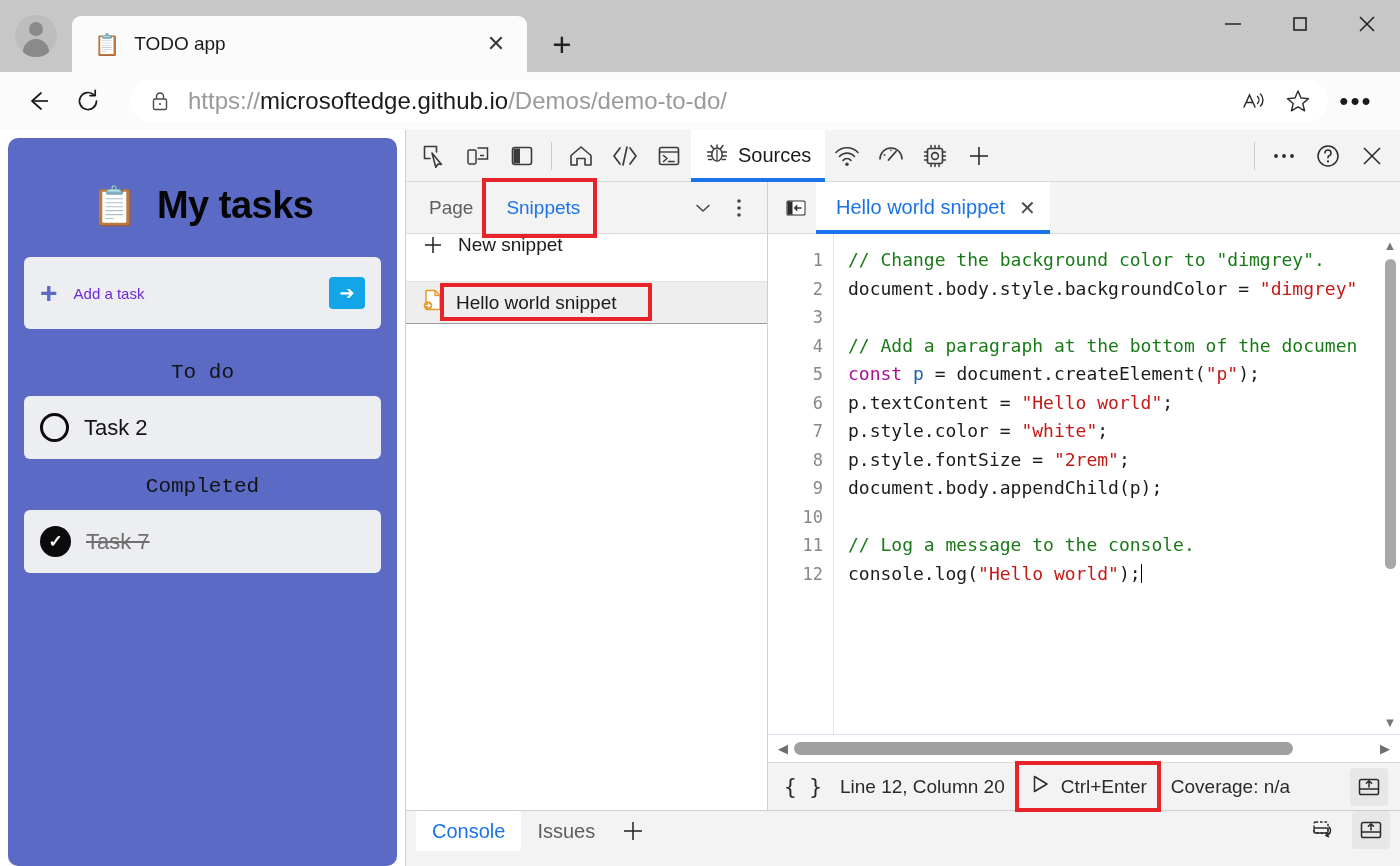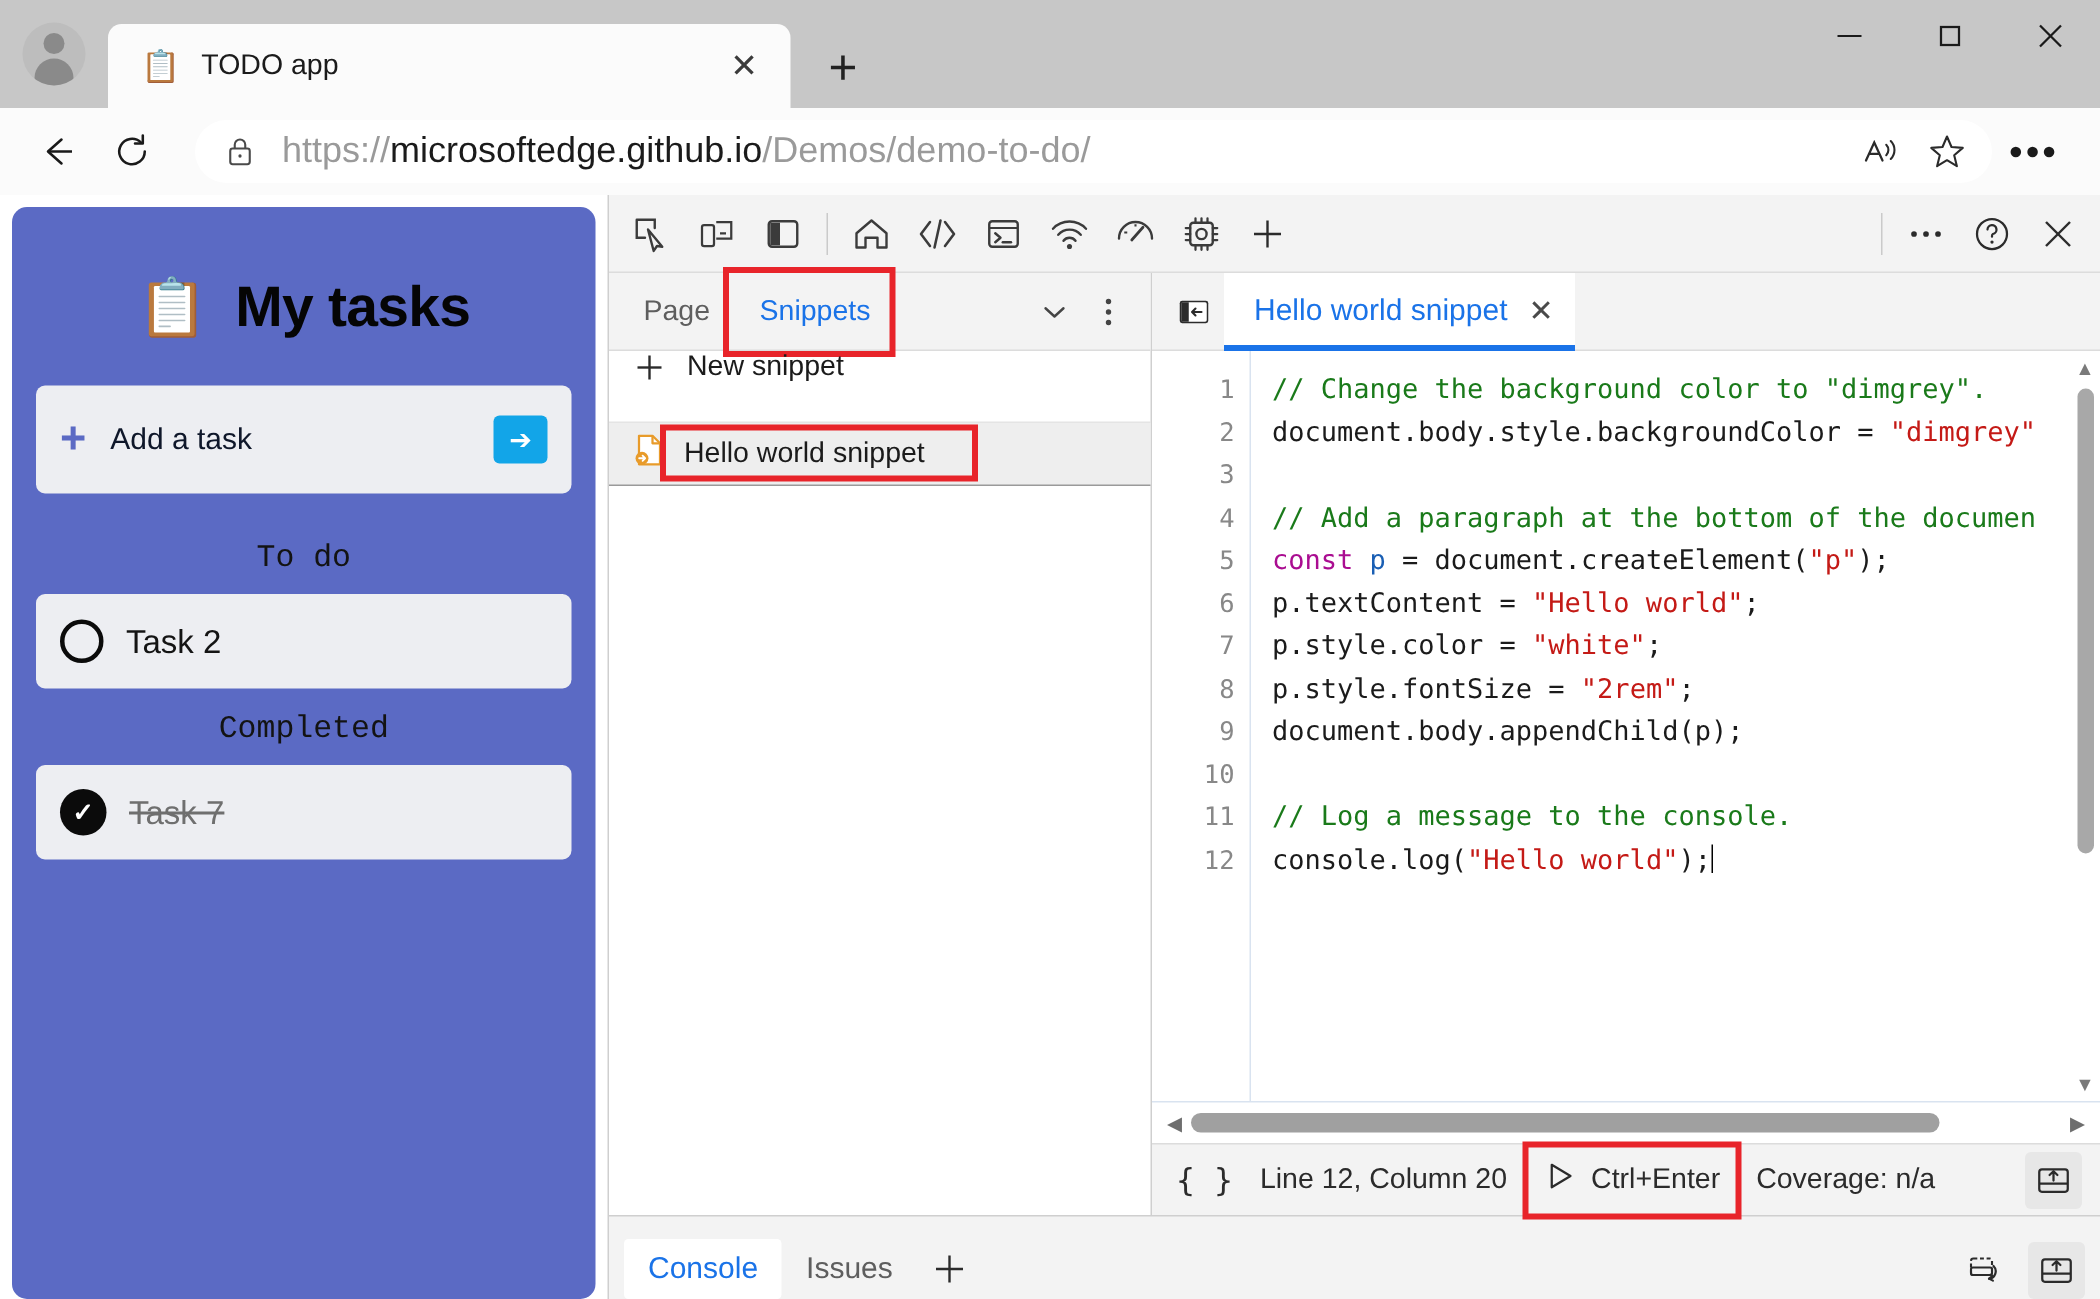--- a/index.html
+++ b/index.html
@@ -121,21 +121,21 @@
     font-size: 38px; font-weight: bold; color: #050505; letter-spacing: -0.5px;
   }
   .add-task {
     background: #edeef2; border-radius: 6px; height: 72px;
     display: flex; align-items: center; padding: 0 16px; margin-bottom: 26px;
   }
   .add-plus {
     font-size: 30px; color: #5b6ac4; font-weight: bold;
     margin-right: 16px; line-height: 1;
   }
-  .add-label { flex: 1; font-size: 20px; color: #0f172a; }
+  .add-label { flex: 1; font-size: 15px; color: #6d28d9; }
   .add-go {
     width: 36px; height: 32px; background: #12a5e8; border-radius: 4px;
     display: flex; align-items: center; justify-content: center;
     color: #fff; font-size: 18px;
   }
   .section-title {
     text-align: center; font-size: 21px; color: #131313;
     padding: 6px 0 12px 0;
     font-family: Liberation Mono, monospace;
   }
@@ -300,21 +300,21 @@
   }
   .run-hl {
     position: absolute; left: -4px; right: -4px; top: -9px; bottom: -9px;
     border: 4px solid #e8242a; pointer-events: none;
   }
   .status-right { margin-left: auto; display: flex; align-items: center; }
 
   
   .drawer {
     height: 56px; background: #f3f3f3; border-top: 1px solid #cfcfcf;
-    display: flex; align-items: flex-end; padding: 0 10px;
+    display: flex; align-items: flex-start; padding: 0 10px;
   }
   .drawer-tab {
     padding: 0 16px; height: 40px; display: flex; align-items: center;
     font-size: 20px; color: #5e5e5e; border-radius: 3px;
   }
   .drawer-tab.active { color: #1a73e8; background: #ffffff; }
   .drawer-plus { width: 44px; height: 40px; display: flex; align-items: center; justify-content: center; color: #2b2b2b; }
   .drawer-right { margin-left: auto; display: flex; align-items: center; gap: 8px; }
   .drawer-icon-btn {
     width: 38px; height: 38px; display: flex;
@@ -473,20 +473,31 @@
         </div>
         <div class="dt-icon">
           <svg width="26" height="26" viewBox="0 0 26 26">
               <rect x="3.5" y="4.5" width="19" height="17" rx="2" fill="none" stroke="#3b3b3b" stroke-width="1.6"></rect>
               <line x1="3.5" y1="9" x2="22.5" y2="9" stroke="#3b3b3b" stroke-width="1.4"></line>
               <path d="M7.5 12.5 L11 15.5 L7.5 18.5" fill="none" stroke="#3b3b3b" stroke-width="1.6" stroke-linecap="round" stroke-linejoin="round"></path>
               <line x1="12.5" y1="18.5" x2="18" y2="18.5" stroke="#3b3b3b" stroke-width="1.6" stroke-linecap="round"></line>
             </svg>
         </div>
 
+        <div class="dt-panel-tab">
+          <span>
+            <svg width="24" height="24" viewBox="0 0 24 24">
+                <ellipse cx="12" cy="13.5" rx="5.2" ry="6.5" fill="none" stroke="#3b3b3b" stroke-width="1.5"></ellipse>
+                <path d="M8.3 7.5 L6 4.5 M15.7 7.5 L18 4.5 M12 6 V4" stroke="#3b3b3b" stroke-width="1.5" stroke-linecap="round" fill="none"></path>
+                <path d="M6.8 11 H2.6 M6.8 15 H2.6 M6.8 18.5 H3.6 M17.2 11 H21.4 M17.2 15 H21.4 M17.2 18.5 H20.4" stroke="#3b3b3b" stroke-width="1.4" stroke-linecap="round"></path>
+                <line x1="12" y1="8.5" x2="12" y2="19" stroke="#3b3b3b" stroke-width="1.3"></line>
+              </svg>
+          </span>
+          <span>Sources</span>
+        </div>
 
         <div class="dt-icon">
           <svg width="28" height="26" viewBox="0 0 28 26">
               <path d="M3 9.5a15 15 0 0 1 22 0" fill="none" stroke="#3b3b3b" stroke-width="1.6" stroke-linecap="round"></path>
               <path d="M6.5 13.5a10 10 0 0 1 15 0" fill="none" stroke="#3b3b3b" stroke-width="1.6" stroke-linecap="round"></path>
               <path d="M10 17.5a5 5 0 0 1 8 0" fill="none" stroke="#3b3b3b" stroke-width="1.6" stroke-linecap="round"></path>
               <circle cx="14" cy="21.3" r="1.7" fill="#3b3b3b"></circle>
             </svg>
         </div>
         <div class="dt-icon">

